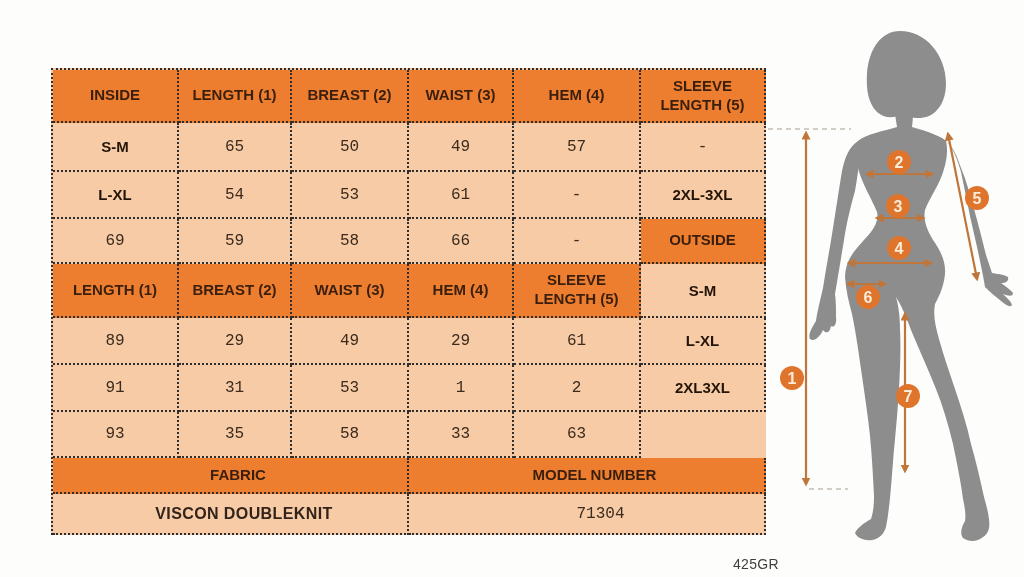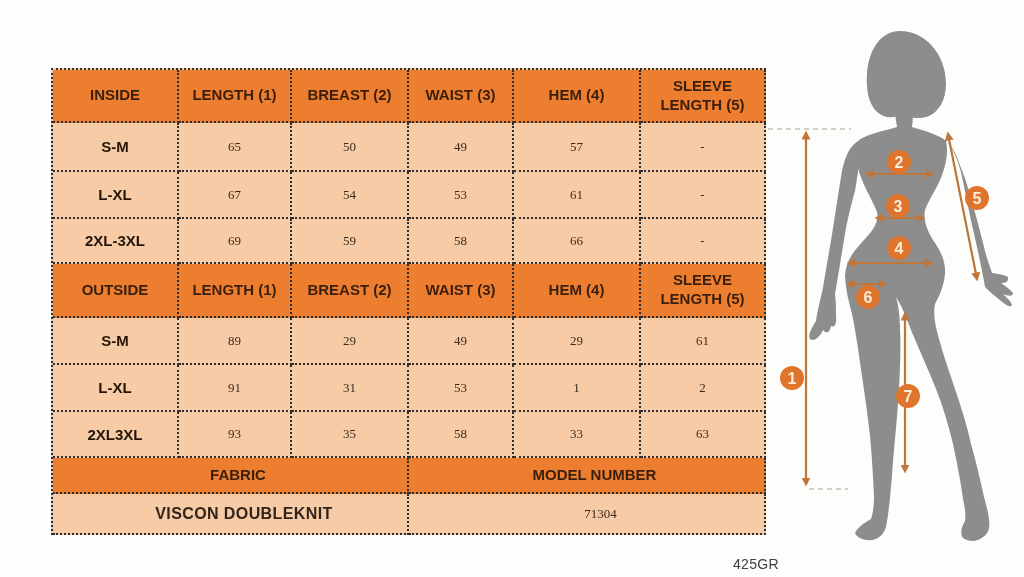--- a/index.html
+++ b/index.html
@@ -17,22 +17,22 @@
     grid-template-rows:53px 49px 47px 45px 54px 47px 47px 46px 36px 41px;
     border-top:2px dotted #2e2e2e; border-left:2px dotted #2e2e2e;
     background:#f6cba6;
   }
   .c { display:flex; align-items:center; justify-content:center;
        text-align:center; border-right:2px dotted #2e2e2e;
        border-bottom:2px dotted #2e2e2e; }
   .th { background:#ed7d2f; font-weight:700; font-size:15px;
         color:#3a1f0d; line-height:1.25; padding:2px 12px; }
   .rl { background:#f6cba6; font-weight:700; font-size:15px; color:#241509; }
-  .td { background:#f6cba6; font-family:Liberation Serif, serif;
-        font-size:13px; color:#3c2b1d; }
+  .td { background:#f6cba6; font-family:Liberation Mono, monospace;
+        font-size:16px; color:#3c2b1d; }
   .span3 { grid-column:span 3;padding-left:28px; }
   .fabval { font-family:"Liberation Sans", sans-serif; font-size:16px;
             letter-spacing:0.4px; color:#33231a;font-weight:bold; }
 
   .footnote { position:absolute; left:733px; top:556px; font-size:14px;
               color:#3f3f3f; letter-spacing:0.3px; }
 
   
   .figure-svg { position:absolute; left:0; top:0; }
   .marker-num { font-family:"Liberation Sans", sans-serif; font-weight:700;
@@ -53,21 +53,20 @@
     <div class="c th">SLEEVE LENGTH (5)</div>
 
     <div class="c rl">S-M</div>
     <div class="c td">65</div>
     <div class="c td">50</div>
     <div class="c td">49</div>
     <div class="c td">57</div>
     <div class="c td">-</div>
 
     <div class="c rl">L-XL</div>
-    <div class="c td">67</div>
     <div class="c td">54</div>
     <div class="c td">53</div>
     <div class="c td">61</div>
     <div class="c td">-</div>
 
     <div class="c rl">2XL-3XL</div>
     <div class="c td">69</div>
     <div class="c td">59</div>
     <div class="c td">58</div>
     <div class="c td">66</div>

